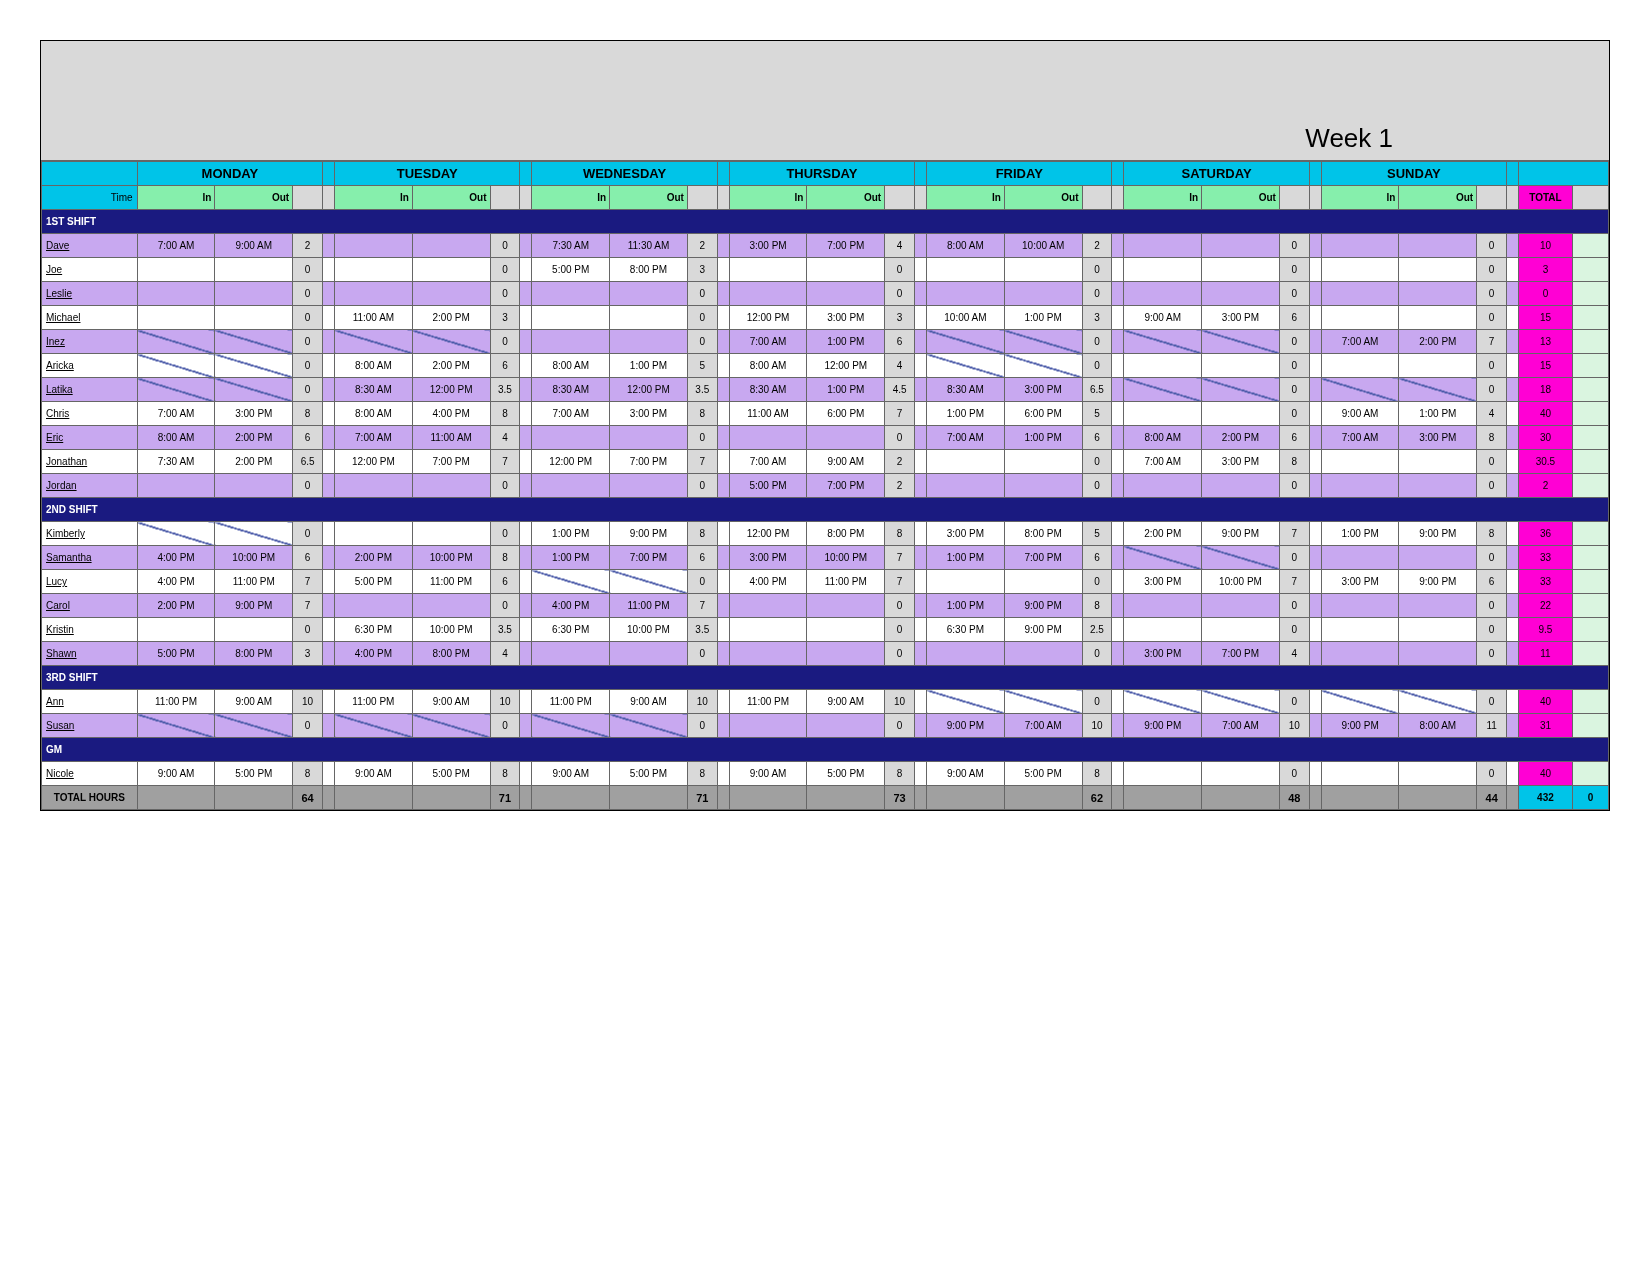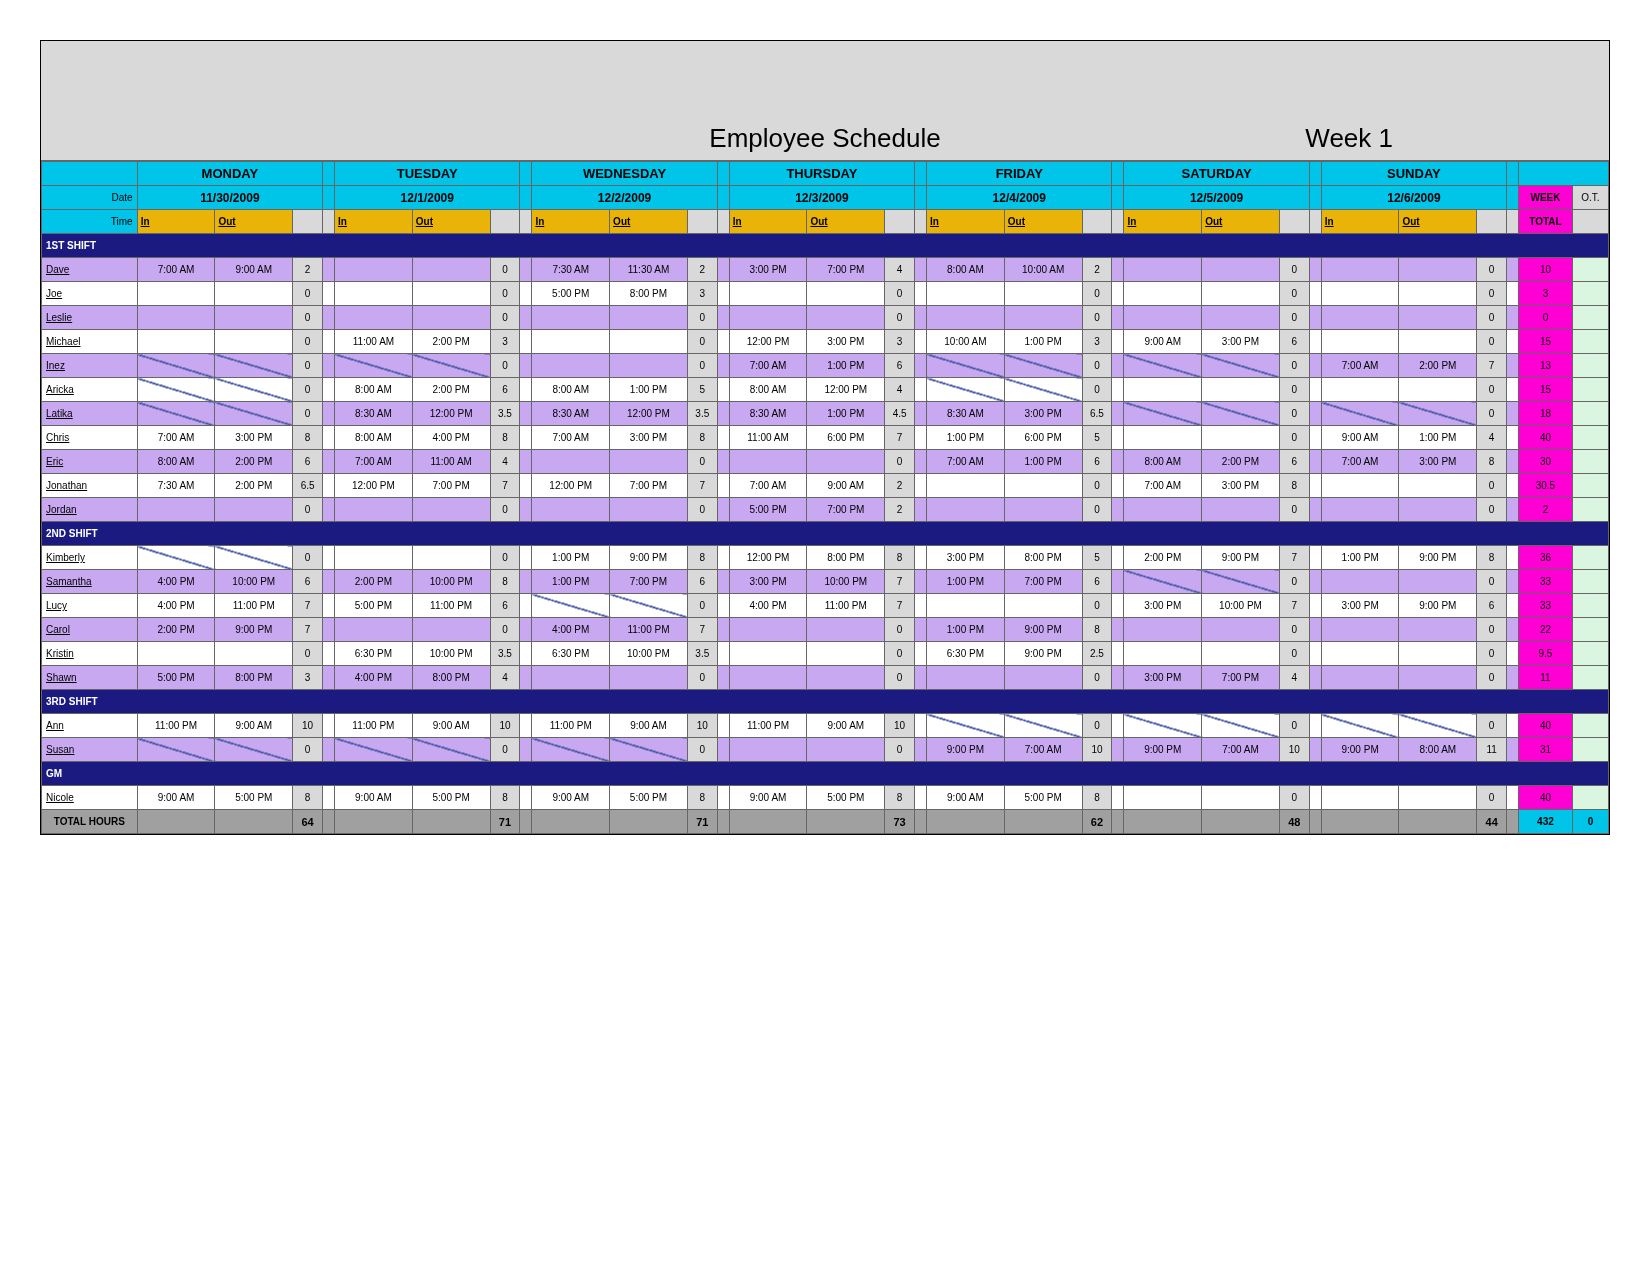--- a/index.html
+++ b/index.html
@@ -6,21 +6,21 @@
   body { margin:0; padding:40px; font-family: Arial, sans-serif; font-size:11px; background:#fff; }
   .sheet { border:1px solid #000; }
   .banner { height:120px; background:#d9d9d9; border-bottom:1px solid #666; position:relative; }
   .banner-title { position:absolute; bottom:6px; left:0; right:0; text-align:center; font-size:26px; }
   .banner-week { position:absolute; bottom:6px; right:216px; font-size:26px; }
   table { border-collapse:collapse; width:100%; table-layout:fixed; }
   td, th { border:1px solid #666; padding:2px 3px; height:24px; font-size:10px; overflow:hidden; white-space:nowrap; }
   .daylabel { background:#00c4e8; font-weight:bold; text-align:center; font-size:13px; }
   .date { background:#00c4e8; text-align:center; font-weight:bold; font-size:12px; }
   .dlabel { background:#00c4e8; text-align:right; font-size:10px; padding-right:4px; }
-  .io { background:#eab308; text-align:left; font-weight:bold;text-decoration:underline; }
+  .io { background:#86efac; text-align:right; font-weight:bold; }
   .cgap { background:#d9d9d9; }
   .weekcell { background:#ff00d4; text-align:center; font-weight:bold; font-size:10px; }
   .otcell { background:#d9d9d9; text-align:center; font-size:10px; }
   .wtot { background:#ff00d4; text-align:center; font-weight:bold; font-size:10px; }
   .section { background:#1a1a80; color:#fff; font-weight:bold; font-size:10px; padding-left:4px;margin-left:20px; }
   .name { background:#c8a8f0; text-align:left; padding-left:4px;text-decoration:underline; }
   .name.w { background:#fff; }
   .t  { text-align:center; background:#c8a8f0; }
   .tw { text-align:center; background:#fff; }
   .h  { text-align:center; background:#d9d9d9; font-size:10px; }
@@ -30,21 +30,20 @@
   .diagw{ background:#fff; background-image:linear-gradient(to top right, transparent 48%, #4a5aa8 48%, #4a5aa8 52%, transparent 52%); }
   .totlabel { background:#a0a0a0; font-weight:bold; text-align:center; font-size:10px; line-height:1.1;}
   .totcell  { background:#a0a0a0; font-weight:bold; text-align:center; font-size:11px;}
   .gt { background:#00c4e8; font-weight:bold; text-align:center; }
 </style>
 </head>
 <body>
 
 <div class="sheet">
   <div class="banner">
-    <div class="banner-title">Employee Schedule</div>
     <div class="banner-week">Week 1</div>
   </div>
   <table>
     <colgroup>
       <col style="width:64px">
 
       <col style="width:52px">
         <col style="width:52px">
         <col style="width:20px">
         <col style="width:8px">
@@ -88,39 +87,20 @@
           <td class="daylabel"></td>
           <td class="daylabel" colspan="3">FRIDAY</td>
           <td class="daylabel"></td>
           <td class="daylabel" colspan="3">SATURDAY</td>
           <td class="daylabel"></td>
           <td class="daylabel" colspan="3">SUNDAY</td>
           <td class="daylabel"></td>
           <td class="daylabel" colspan="2"></td>
         </tr>
         <tr>
-          <td class="dlabel">Date</td>
-          <td class="date" colspan="3">11/30/2009</td>
-          <td class="date"></td>
-          <td class="date" colspan="3">12/1/2009</td>
-          <td class="date"></td>
-          <td class="date" colspan="3">12/2/2009</td>
-          <td class="date"></td>
-          <td class="date" colspan="3">12/3/2009</td>
-          <td class="date"></td>
-          <td class="date" colspan="3">12/4/2009</td>
-          <td class="date"></td>
-          <td class="date" colspan="3">12/5/2009</td>
-          <td class="date"></td>
-          <td class="date" colspan="3">12/6/2009</td>
-          <td class="date"></td>
-          <td class="weekcell">WEEK</td>
-          <td class="otcell">O.T.</td>
-        </tr>
-        <tr>
           <td class="dlabel">Time</td>
           <td class="io">In</td>
           <td class="io">Out</td>
           <td class="cgap"></td>
           <td class="cgap"></td>
           <td class="io">In</td>
           <td class="io">Out</td>
           <td class="cgap"></td>
           <td class="cgap"></td>
           <td class="io">In</td>

